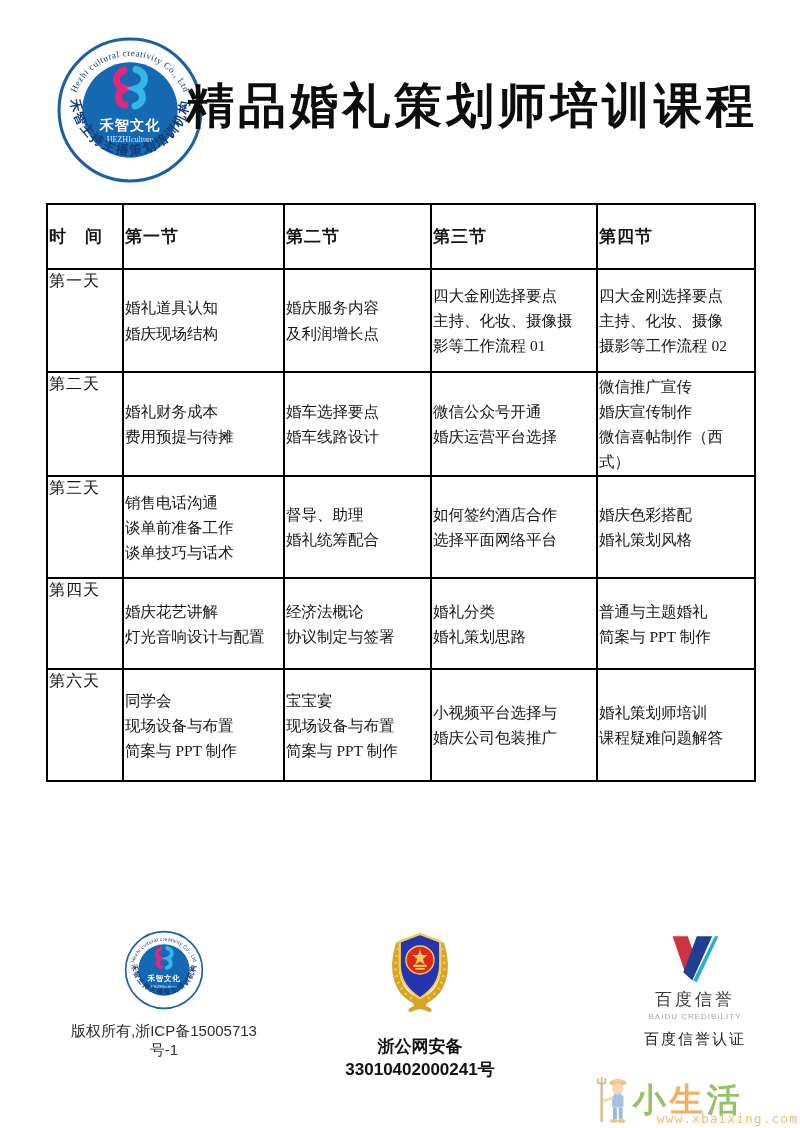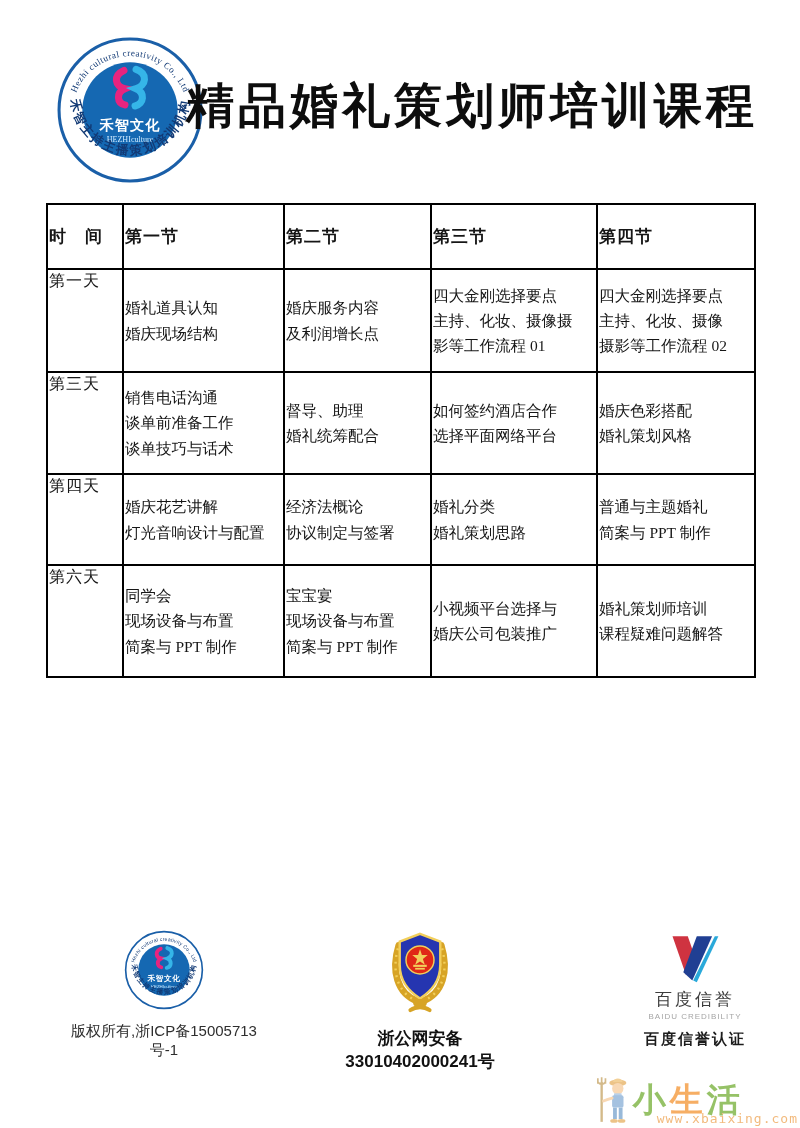--- a/index.html
+++ b/index.html
@@ -22,24 +22,24 @@
   td.day{font-size:16px;vertical-align:top;padding-top:24px;letter-spacing:1px;}
   td.cell{font-size:15.5px;line-height:1.62;vertical-align:middle;white-space:pre-line;}
 
   
   .f-group{position:absolute;top:930px;text-align:center;
            font-family:"Liberation Sans","DejaVu Sans",sans-serif;}
   .f-left{left:64px;width:200px;}
   .f-center{left:310px;width:220px;}
   .f-right{left:610px;width:170px;}
   .copyright{margin-top:12px;font-size:15px;color:#2e2e2e;}
-  .police-text{margin-top:8px;font-size:17px;font-weight:bold;color:#111;}
+  .police-text{margin-top:16px;font-size:17px;font-weight:bold;color:#111;}
   .bd-title{font-size:17px;letter-spacing:3px;color:#3c3c3c;}
   .bd-sub{font-size:8px;letter-spacing:1px;color:#a5a5a5;margin-top:1px;}
-  .bd-caption{margin-top:9px;font-size:15px;font-weight:bold;letter-spacing:2px;color:#1c1c1c;}
+  .bd-caption{margin-top:9px;font-size:15px;font-weight:normal;letter-spacing:2px;color:#1c1c1c;}
 
   
   .watermark{position:absolute;right:2px;bottom:2px;display:flex;align-items:flex-end;
              opacity:.8;}
   .wm-right{display:flex;flex-direction:column;align-items:flex-start;}
   .wm-chars{font-size:33px;line-height:34px;font-weight:bold;letter-spacing:4px;}
   .wm-chars .c-g{color:var(--wm-green);}
   .wm-chars .c-o{color:var(--wm-orange);}
   .wm-url{font-family:"DejaVu Sans Mono",monospace;font-size:13px;letter-spacing:1px;
           color:var(--wm-url);margin-top:-6px;margin-left:24px;}
@@ -91,20 +91,32 @@
       <td class="cell">婚礼道具认知
 婚庆现场结构</td>
       <td class="cell">婚庆服务内容
 及利润增长点</td>
       <td class="cell">四大金刚选择要点
 主持、化妆、摄像摄
 影等工作流程 01</td>
       <td class="cell">四大金刚选择要点
 主持、化妆、摄像
 摄影等工作流程 02</td>
+    </tr>
+    <tr style="height:95px">
+      <td class="day">第二天</td>
+      <td class="cell">婚礼财务成本
+费用预提与待摊</td>
+      <td class="cell">婚车选择要点
+婚车线路设计</td>
+      <td class="cell">微信公众号开通
+婚庆运营平台选择</td>
+      <td class="cell">微信推广宣传
+婚庆宣传制作
+微信喜帖制作（西式）</td>
     </tr>
     <tr style="height:102px">
       <td class="day">第三天</td>
       <td class="cell">销售电话沟通
 谈单前准备工作
 谈单技巧与话术</td>
       <td class="cell">督导、助理
 婚礼统筹配合</td>
       <td class="cell">如何签约酒店合作
 选择平面网络平台</td>

